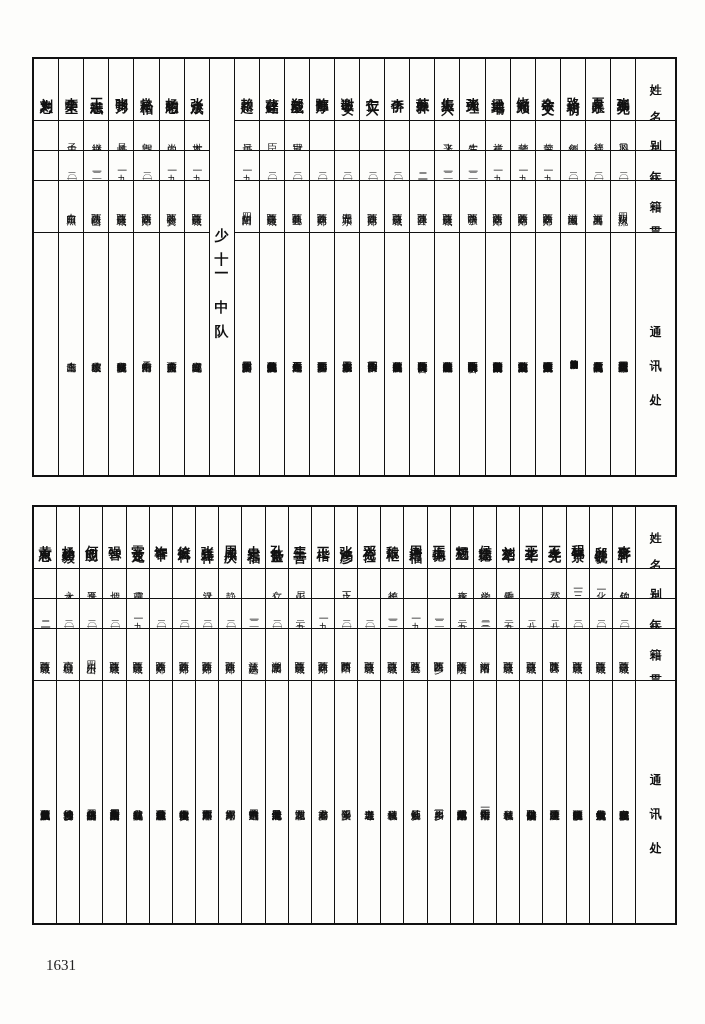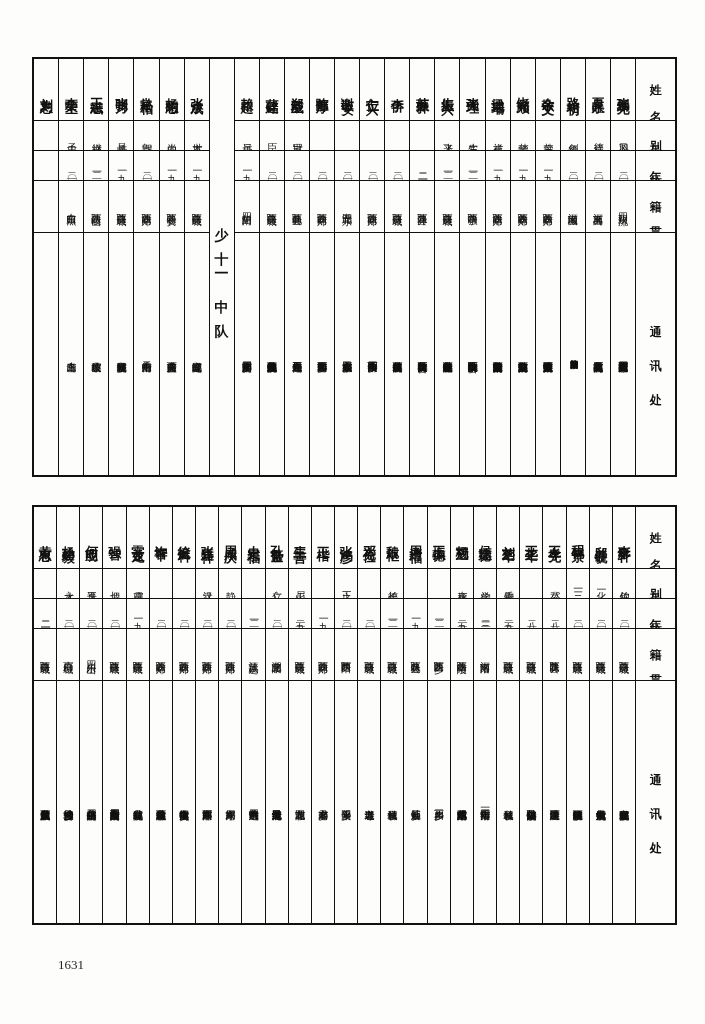--- a/index.html
+++ b/index.html
@@ -77,23 +77,23 @@
 
   
   .hdr .vt{font-size:12px;font-weight:bold;letter-spacing:6px;}
   .hdr-addr .vt{font-size:12px;font-weight:bold;letter-spacing:10px;}
 
   
   .unit .vt{font-size:14px;font-weight:bold;letter-spacing:4px;}
 
   .page-num{
     position:absolute;
-    left:58px;
+    left:46px;
     top:957px;
-    font-size:13px;
+    font-size:15px;
     color:#222;
     font-family:"Liberation Serif",serif;
   }
 </style>
 </head>
 <body>
 
 <div class="page">
 
   <div class="table-block" id="block1">

